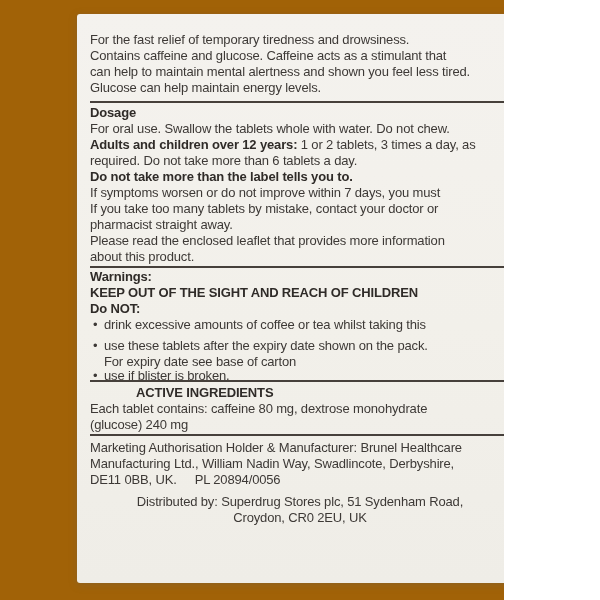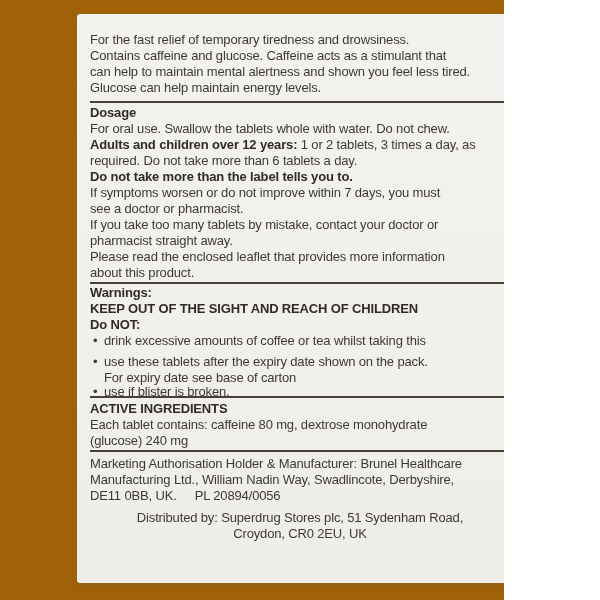--- a/index.html
+++ b/index.html
@@ -51,21 +51,21 @@
   .rule.r4 { margin-top: 1px; }
   .h {
     font-weight: bold;
     color: #2f2b28;
     font-size: 13px;
     line-height: 16px;
     margin: 0;
   }
   .h.mt2 { margin-top: 2px; }
   .h.mt1 { margin-top: 1px; }
-  .h.mt3 { margin-top: 3px; }
+  .h.mt3 { margin-top: 3px; margin-left: 46px; }
   ul.bullets {
     list-style: none;
     margin: 0;
     padding: 0;
   }
   ul.bullets li {
     position: relative;
     padding-left: 14px;
   }
   ul.bullets li + li { margin-top: 5px; }
@@ -95,21 +95,20 @@
 
       <div class="rule r1"></div>
 
       <div>
         <div class="h mt2 ln">Dosage</div>
         <div class="ln">For oral use. Swallow the tablets whole with water. Do not chew.</div>
         <div class="ln"><span class="b">Adults and children over 12 years:</span><span> 1 or 2 tablets, 3 times a day, as</span></div>
         <div class="ln">required. Do not take more than 6 tablets a day.</div>
         <div class="ln b">Do not take more than the label tells you to.</div>
         <div class="ln">If symptoms worsen or do not improve within 7 days, you must</div>
-        <div class="ln">see a doctor or pharmacist.</div>
         <div class="ln">If you take too many tablets by mistake, contact your doctor or</div>
         <div class="ln">pharmacist straight away.</div>
         <div class="ln">Please read the enclosed leaflet that provides more information</div>
         <div class="ln">about this product.</div>
       </div>
 
       <div class="rule r2"></div>
 
       <div>
         <div class="h mt1 ln">Warnings:</div>

